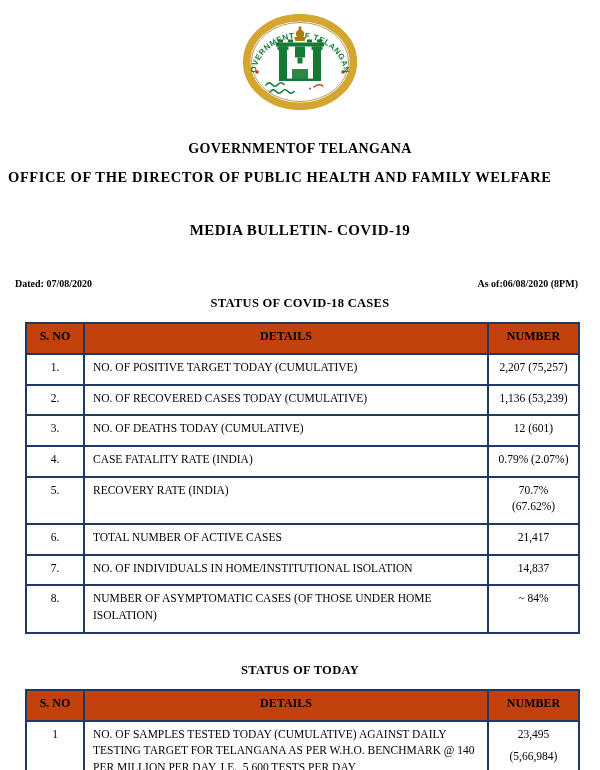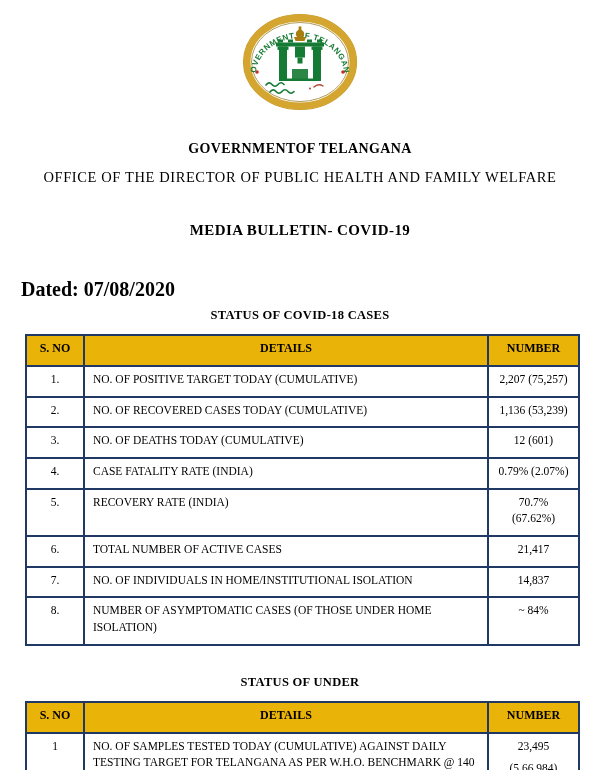--- a/index.html
+++ b/index.html
@@ -25,39 +25,39 @@
     padding-top: 13px;
   }
   .h-govt {
     text-align: center;
     font-weight: bold;
     font-size: 14px;
     letter-spacing: 0.4px;
     margin-top: 26px;
   }
   .h-office {
-    text-align: center;
-    font-weight: normal;
+    font-weight: bold;
     font-size: 14.5px;
     letter-spacing: 0.6px;
     margin-top: 12px;
+    padding-left: 8px;
   }
   .h-bulletin {
     text-align: center;
     font-weight: bold;
     font-size: 15px;
     letter-spacing: 0.4px;
     margin-top: 36px;
   }
   .date-row {
     display: flex;
     justify-content: space-between;
     font-weight: bold;
-    font-size: 20px;
-    margin: 39px 22px 0 21px;
+    font-size: 10px;
+    margin: 39px 22px 0 15px;
   }
   .section-title {
     text-align: center;
     font-weight: bold;
     font-size: 12.5px;
     letter-spacing: 0.3px;
     margin-top: 7px;
   }
   .section-title.tests {
     margin-top: 29px;
@@ -67,21 +67,21 @@
     table-layout: fixed;
     width: 553px;
     margin: 11px 0 0 25px;
   }
   table.data-table th,
   table.data-table td {
     border: 2px solid #1f3864;
     overflow: hidden;
   }
   table.data-table th {
-    background: #eab308;
+    background: #c2410c;
     font-size: 12px;
     font-weight: bold;
     text-align: center;
     padding: 5px 3px 9px 3px;
   }
   table.data-table td {
     font-size: 11.5px;
     vertical-align: top;
     padding: 4px 8px 8px 8px;
     line-height: 1.45;
@@ -148,20 +148,21 @@
       </g>
     </svg>
   </div>
 
   <div class="h-govt">GOVERNMENTOF TELANGANA</div>
   <div class="h-office">OFFICE OF THE DIRECTOR OF PUBLIC HEALTH AND FAMILY WELFARE</div>
   <div class="h-bulletin">MEDIA BULLETIN- COVID-19</div>
 
   <div class="date-row">
     <span>Dated: 07/08/2020</span>
+    <span>As of:06/08/2020 (8PM)</span>
   </div>
 
   <div class="section-title">STATUS OF COVID-18 CASES</div>
   <table class="data-table" id="cases-table">
       <colgroup>
         <col style="width: 58px;">
         <col style="width: 404px;">
         <col style="width: 91px;">
       </colgroup>
       <thead>
@@ -224,21 +225,21 @@
         <tr>
           <td class="sno">8.</td>
           <td class="det">NUMBER OF ASYMPTOMATIC CASES (OF THOSE UNDER HOME ISOLATION)</td>
           <td class="num">
             <div>~ 84%</div>
           </td>
         </tr>
       </tbody>
     </table>
 
-  <div class="section-title tests">STATUS OF UNDER</div>
+  <div class="section-title tests">STATUS OF TODAY</div>
   <table class="data-table" id="tests-table">
       <colgroup>
         <col style="width: 58px;">
         <col style="width: 404px;">
         <col style="width: 91px;">
       </colgroup>
       <thead>
         <tr>
           <th>S. NO</th>
           <th>DETAILS</th>

